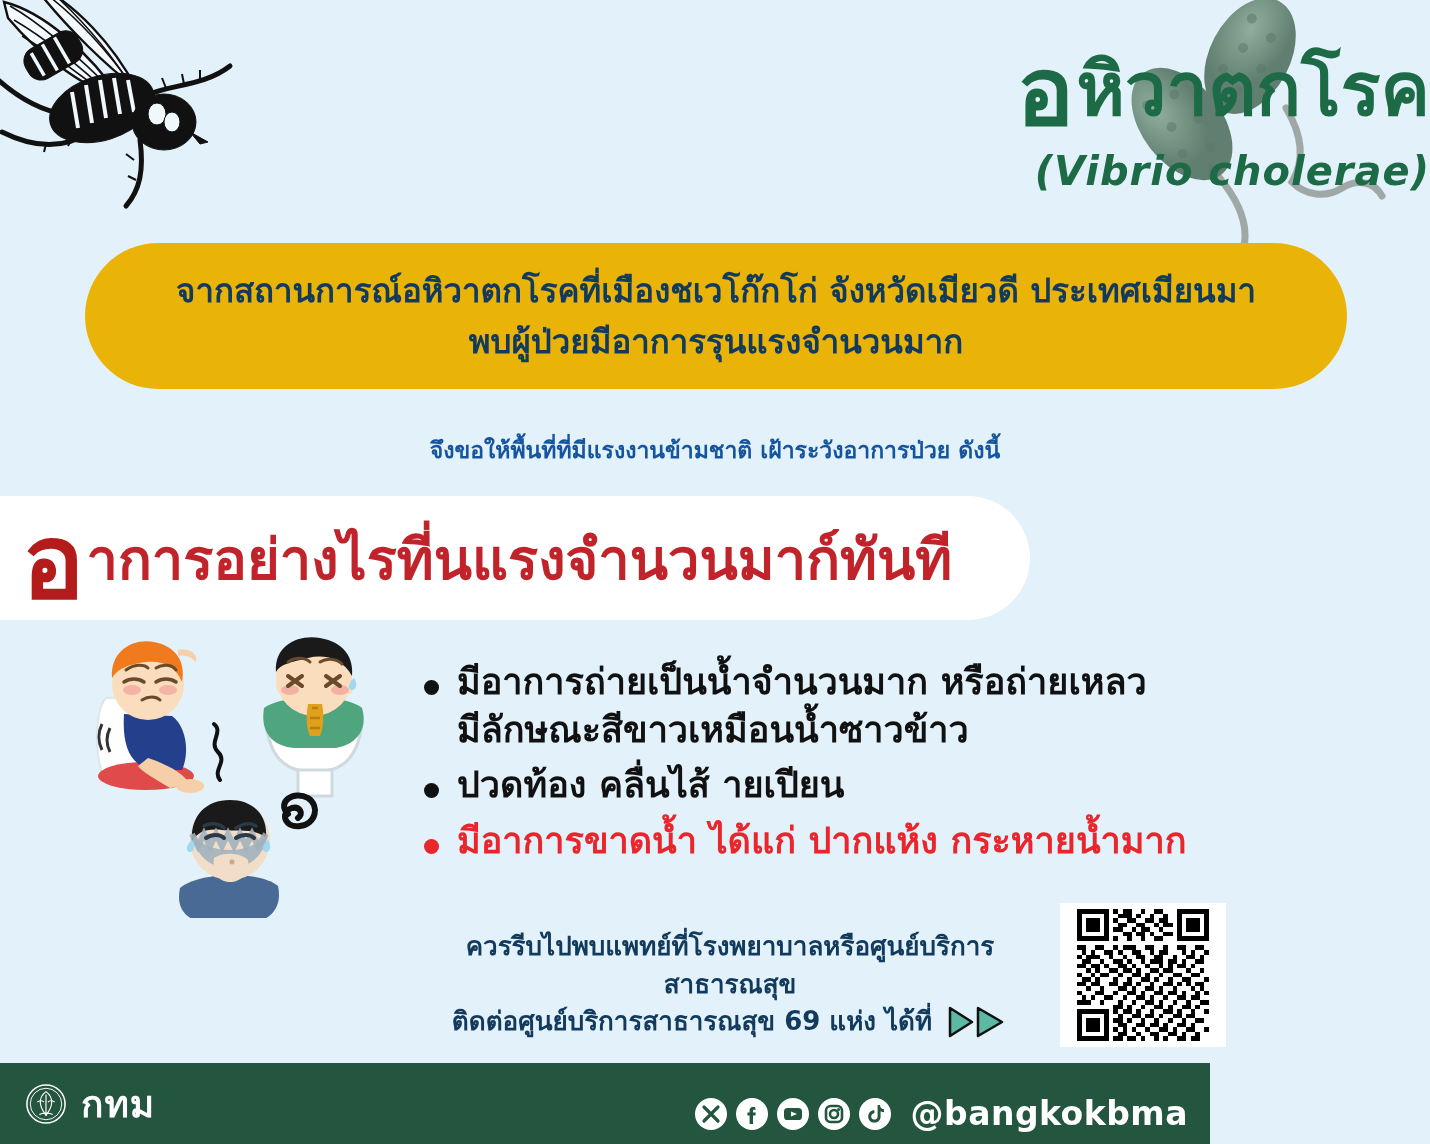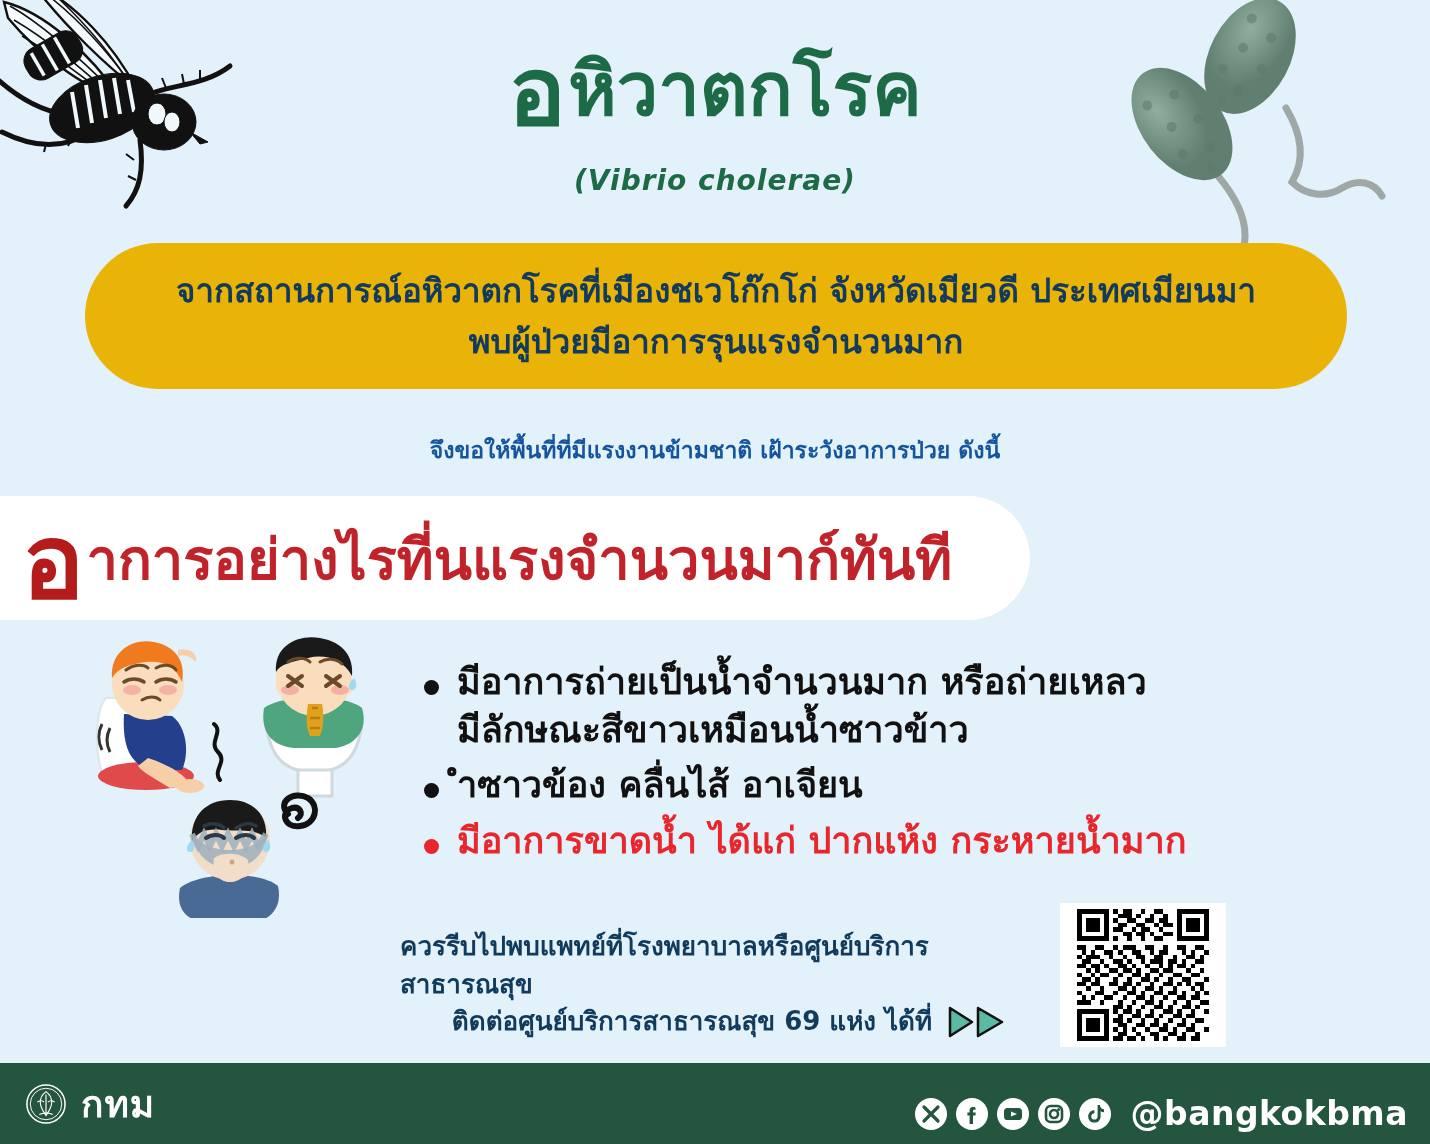--- a/index.html
+++ b/index.html
@@ -10,34 +10,34 @@
     overflow:hidden;
     position:relative;
   }
   .poster{position:relative;width:1430px;height:1144px;background:#e2f1fa;overflow:hidden;}
 
   
   .fly{position:absolute;left:-6px;top:-8px;width:240px;height:230px;}
   .bacteria{position:absolute;right:0px;top:-4px;width:340px;height:250px;}
 
   
-  .title-block{position:absolute;top:44px;left:0;width:1430px;text-align:center;}
+  .title-block{position:absolute;top:44px;left:0;width:1430px;text-align:right;}
   .title-line{
     font-family:"DejaVu Sans","Liberation Sans",sans-serif;
     font-size:74px;font-weight:bold;color:#1d6b46;
     line-height:1.0;letter-spacing:0px;white-space:nowrap;
   }
   .title-initial{
     font-size:96px;font-weight:bold;color:#1d6b46;
     vertical-align:-10px;margin-right:2px;
   }
   .subtitle{
-    margin-top:24px;
+    margin-top:8px;
     font-family:"DejaVu Sans","Liberation Sans",sans-serif;
-    font-size:28px;font-style:italic;font-weight:bold;color:#1d6b46;
+    font-size:40px;font-style:italic;font-weight:bold;color:#1d6b46;
     letter-spacing:1px;
   }
 
   
   .banner{
     position:absolute;left:85px;top:243px;width:1262px;height:146px;
     background:#eab308;border-radius:90px;
     display:flex;flex-direction:column;align-items:center;justify-content:center;
   }
   .banner-line{
@@ -77,34 +77,34 @@
   .dot{
     width:15px;height:15px;border-radius:50%;background:#111111;
     margin-top:22px;margin-right:18px;flex:0 0 auto;
   }
   .dot.red{background:#e8262c;}
   .btxt{font-size:36px;font-weight:bold;color:#111111;line-height:1.32;}
   .btxt.red{color:#e8262c;text-align:right;}
 
   
   .note2{
-    position:absolute;left:400px;top:928px;width:660px;text-align:left;
+    position:absolute;left:400px;top:928px;width:660px;text-align:center;
     font-size:26px;font-weight:bold;color:#123a5c;line-height:1.45;
   }
   .note2-l2{display:flex;align-items:center;justify-content:center;gap:14px;white-space:nowrap;}
   .chev{width:62px;height:34px;flex:0 0 auto;}
   .qr{
     position:absolute;left:1060px;top:903px;width:166px;height:144px;
     background:#ffffff;padding:6px;box-sizing:border-box;
   }
   .qr svg{display:block;width:100%;height:100%;}
 
   
   .footerbar{
-    position:absolute;left:0;bottom:0;width:1430px;height:81px;
+    position:absolute;left:0;bottom:0;width:1210px;height:81px;
     background:#23553f;display:flex;align-items:center;
   }
   .brand{display:flex;align-items:center;margin-left:25px;}
   .brand-logo{width:42px;height:42px;flex:0 0 auto;}
   .brand-txt{
     font-size:37px;font-weight:bold;color:#ffffff;margin-left:14px;letter-spacing:1px;
   }
   .social{margin-left:auto;margin-right:22px;display:flex;align-items:center;gap:7px;margin-top:20px;}
   .sicon{width:34px;height:34px;flex:0 0 auto;}
   .handle{
@@ -306,21 +306,21 @@
   <div class="bullets">
     <div class="bullet-row">
       <span class="dot"></span>
       <span class="btxt">
         <span>มีอาการถ่ายเป็นน้ำจำนวนมาก หรือถ่ายเหลว</span><br>
         <span>มีลักษณะสีขาวเหมือนน้ำซาวข้าว</span>
       </span>
     </div>
     <div class="bullet-row">
       <span class="dot"></span>
-      <span class="btxt">ำซาวข้อง คลื่นไส้ อาเจียน</span>
+      <span class="btxt">ปวดท้อง คลื่นไส้ ายเปียน</span>
     </div>
     <div class="bullet-row">
       <span class="dot red"></span>
       <span class="btxt red">
         <span>มีอาการขาดน้ำ ได้แก่ ปากแห้ง กระหายน้ำมาก</span><br>
       </span>
     </div>
   </div>
 
   <div class="note2">

